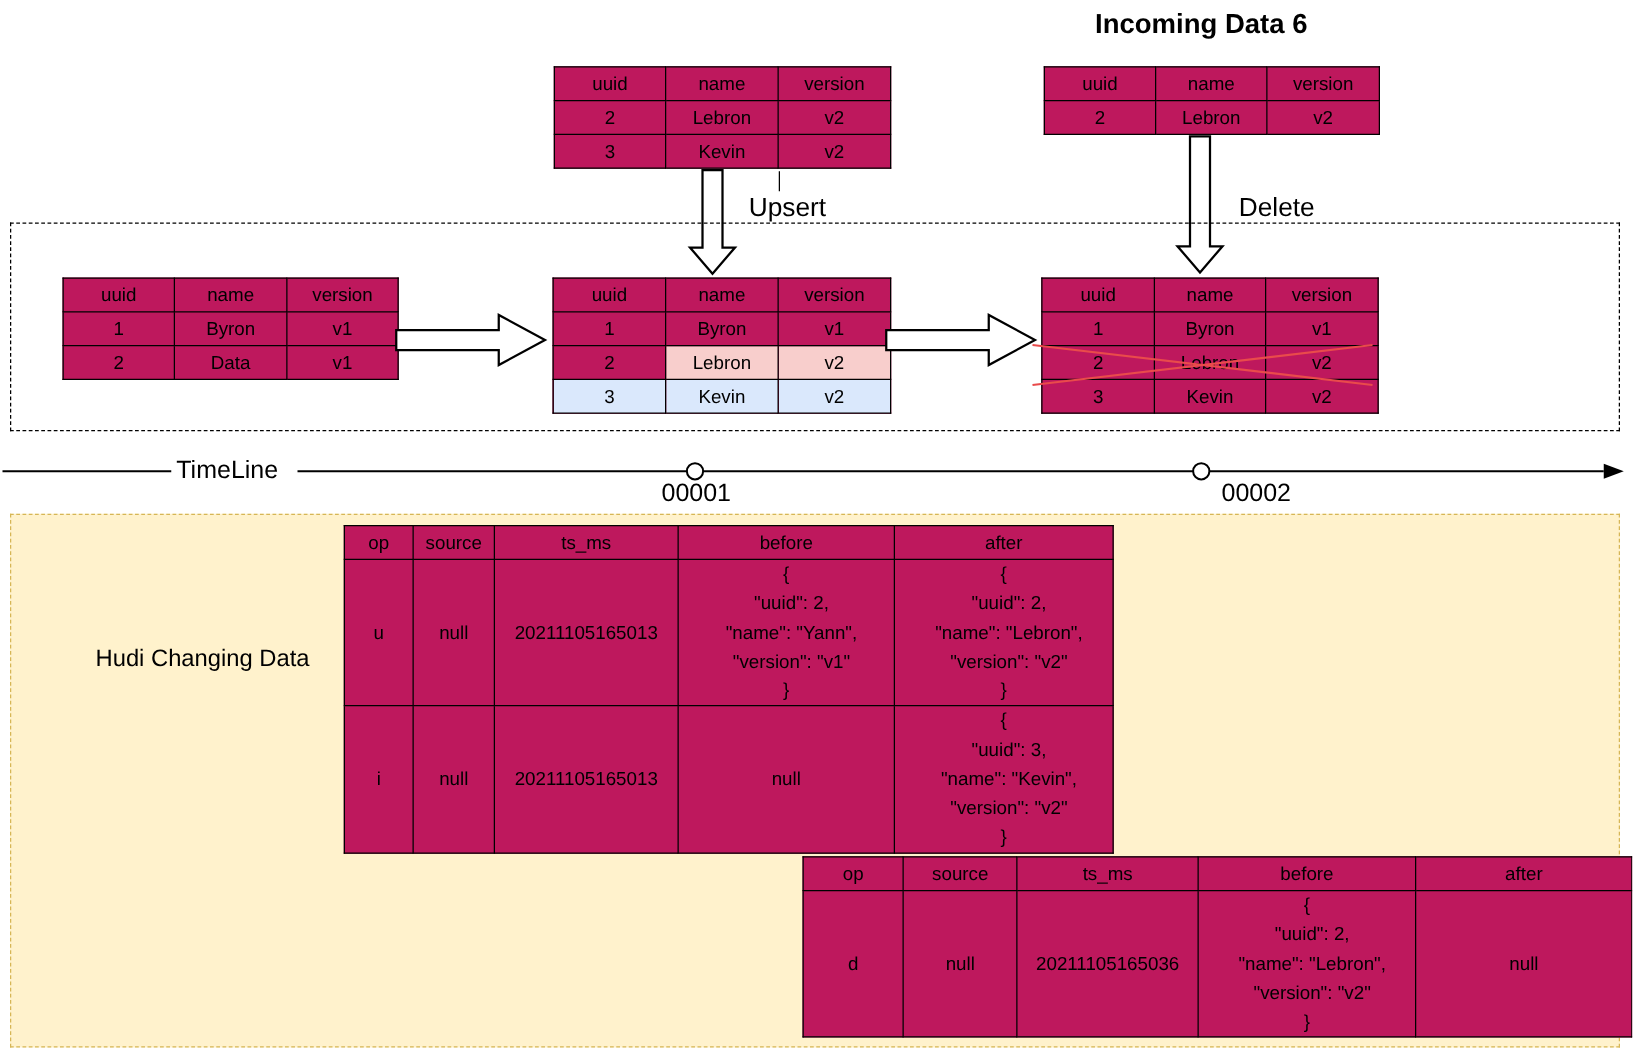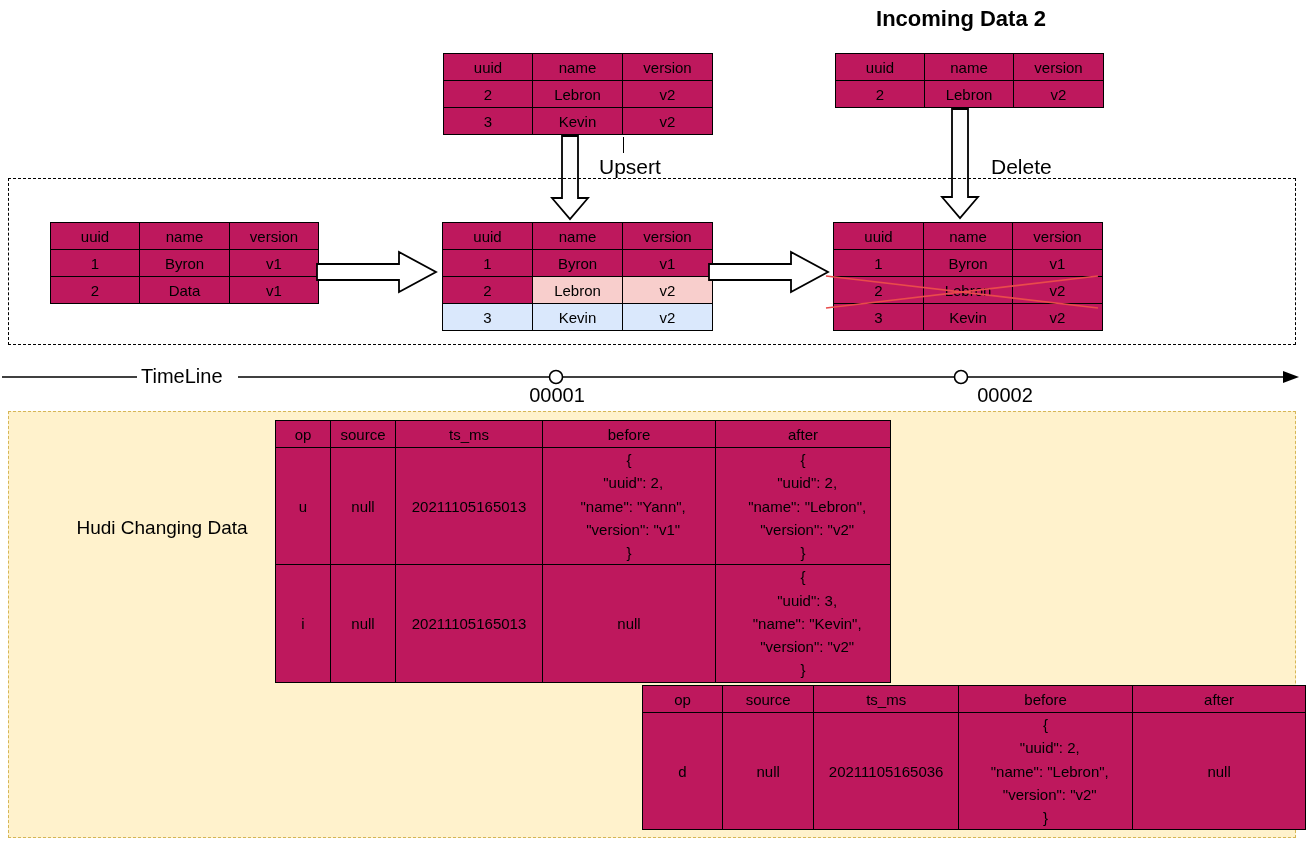--- a/index.html
+++ b/index.html
@@ -36,21 +36,21 @@
   .dashbox-dark   { border:1.5px dashed #000; }
   .dashbox-yellow { background:#FFF2CC; border:1.5px dashed #D6B656; }
   .leader { width:0; border-left:1.5px solid #000; }
   svg.shape { display:block; overflow:visible; }
 </style>
 </head>
 <body>
 
 <div class="canvas">
 
-  <div class="abs title" style="left:961px; top:6px;">Incoming Data 2</div>
+  <div class="abs title" style="left:961px; top:6px;">Incoming Data 6</div>
 
   <table class="dt" style="left:443px; top:53px;">
     <tbody>
         <tr>
       <td class="w84">uuid</td>
       <td class="w85">name</td>
       <td class="w85">version</td>
     </tr>
     <tr>
       <td>2</td>

